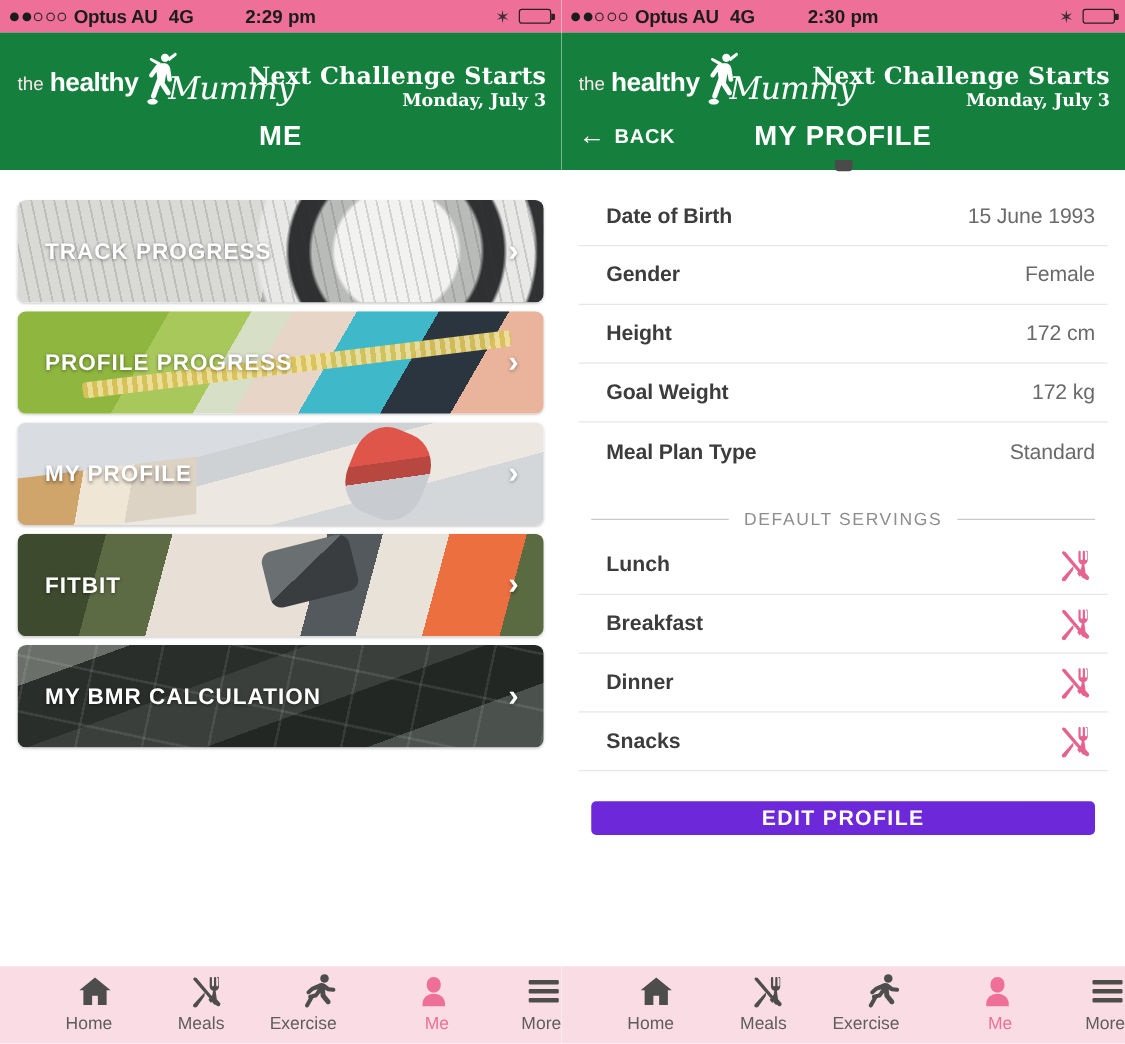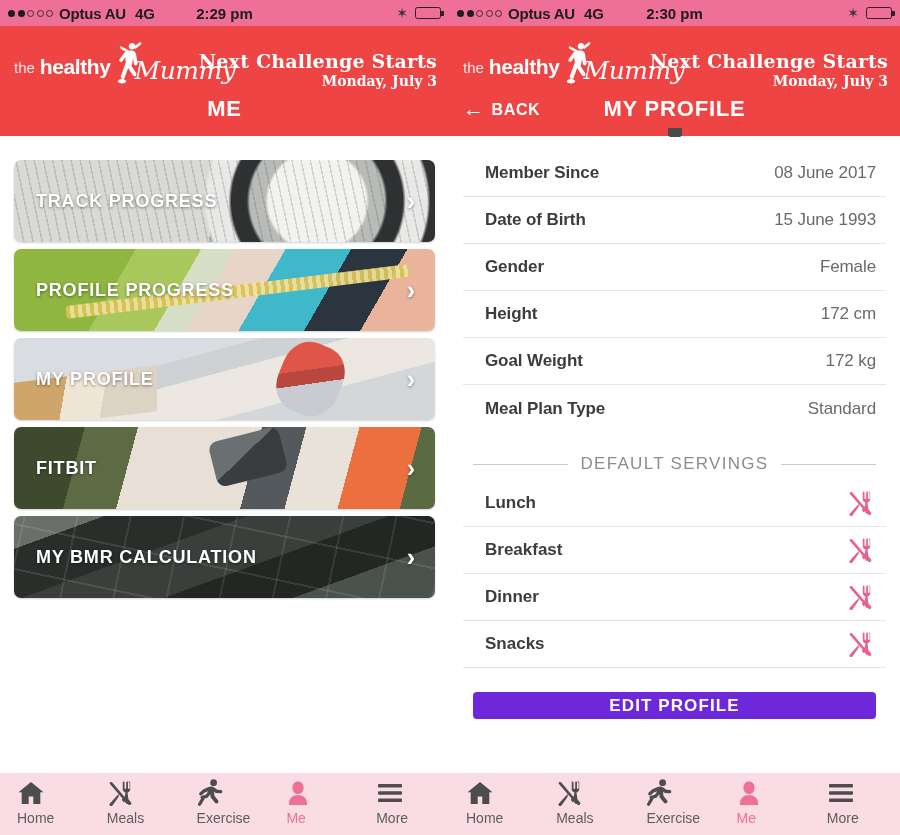--- a/index.html
+++ b/index.html
@@ -40,21 +40,21 @@
     border-radius: 2.5px; position: relative; padding: 1.3px;
   }
   .battery::after {
     content: ""; position: absolute; right: -3.6px; top: 3.2px;
     width: 2.2px; height: 5px; background: #2b2024; border-radius: 0 1px 1px 0;
   }
   .battery-fill { height: 100%; background: #1c1c1c; border-radius: 1px; }
 
   
   .brandbar {
-    background: #ef4444; height: 110px;
+    background: #15803d; height: 110px;
     position: relative; color: #ffffff;
   }
   .logo-wrap {
     position: absolute; left: 14px; top: 20px;
     display: flex; align-items: center; height: 42px;
   }
   .logo-the { font-size: 15px; color: #fde4ec; font-weight: 300; margin-right: 5px; font-style: normal; }
   .logo-healthy { font-size: 21px; font-weight: bold; letter-spacing: -0.4px; }
   .logo-fig { width: 40px; height: 46px; margin: 0 -4px 0 -2px; position: relative; top: -3px; }
   .logo-mummy { font-size: 25px; font-family: "DejaVu Serif", serif; font-style: italic; letter-spacing: -0.5px; position: relative; top: 3px; left: -10px; }
@@ -169,21 +169,21 @@
   .row:last-child { border-bottom: none; }
   .row .k { font-size: 17px; font-weight: bold; color: #3c3c3c; letter-spacing: -0.1px; }
   .row .v { font-size: 17px; color: #6a6a6a; letter-spacing: -0.1px; }
 
   .sectdiv {
     display: flex; align-items: center; gap: 12px;
     margin: 22px 10px 6px 10px;
   }
   .sectdiv .line { flex: 1; height: 1px; background: #c9c9c9; }
   .sectdiv .txt {
-    font-size: 17px; color: #8d8d8d; letter-spacing: 1.3px; font-weight: normal;
+    font-size: 14px; color: #8d8d8d; letter-spacing: 1.3px; font-weight: normal;
   }
 
   .mrow {
     display: flex; align-items: center; justify-content: space-between;
     height: 47px; border-bottom: 1px solid #e6e6e6;
     padding: 0 12px 0 22px;
   }
   .mrow:last-child { border-bottom: 1px solid #e6e6e6; }
   .mrow .k { font-size: 17px; font-weight: bold; color: #3c3c3c; }
   .cutlery { width: 26px; height: 26px; }
@@ -197,21 +197,21 @@
   }
 
   
   .tabbar {
     position: absolute; left: 0; right: 0; bottom: 0; height: 62px;
     background: #fadce4; display: flex; align-items: flex-start;
     padding-top: 6px;
   }
   .tab {
     flex: 1; display: flex; flex-direction: column;
-    align-items: flex-start; justify-content: center; gap: 3px; margin-left: 17px;
+    align-items: flex-end; justify-content: center; gap: 3px; margin-left: 17px;
   }
   .tab .ticon { height: 28px; display: flex; align-items: center; justify-content: center; }
   .tab .tlabel { font-size: 14px; color: #5d5d5d; }
   .tab.active .tlabel { color: #ee7099; }
 </style>
 </head>
 <body>
 
 <div class="screens">
 
@@ -390,24 +390,20 @@
         <span>BACK</span>
       </div>
       <div class="navtitle">MY PROFILE</div>
     </div>
 
     <div class="profile">
       <div class="scroll-nub"></div>
 
       <div class="rows">
         <div class="row">
-          <span class="k">Member Since</span>
-          <span class="v">08 June 2017</span>
-        </div>
-        <div class="row">
           <span class="k">Date of Birth</span>
           <span class="v">15 June 1993</span>
         </div>
         <div class="row">
           <span class="k">Gender</span>
           <span class="v">Female</span>
         </div>
         <div class="row">
           <span class="k">Height</span>
           <span class="v">172 cm</span>

